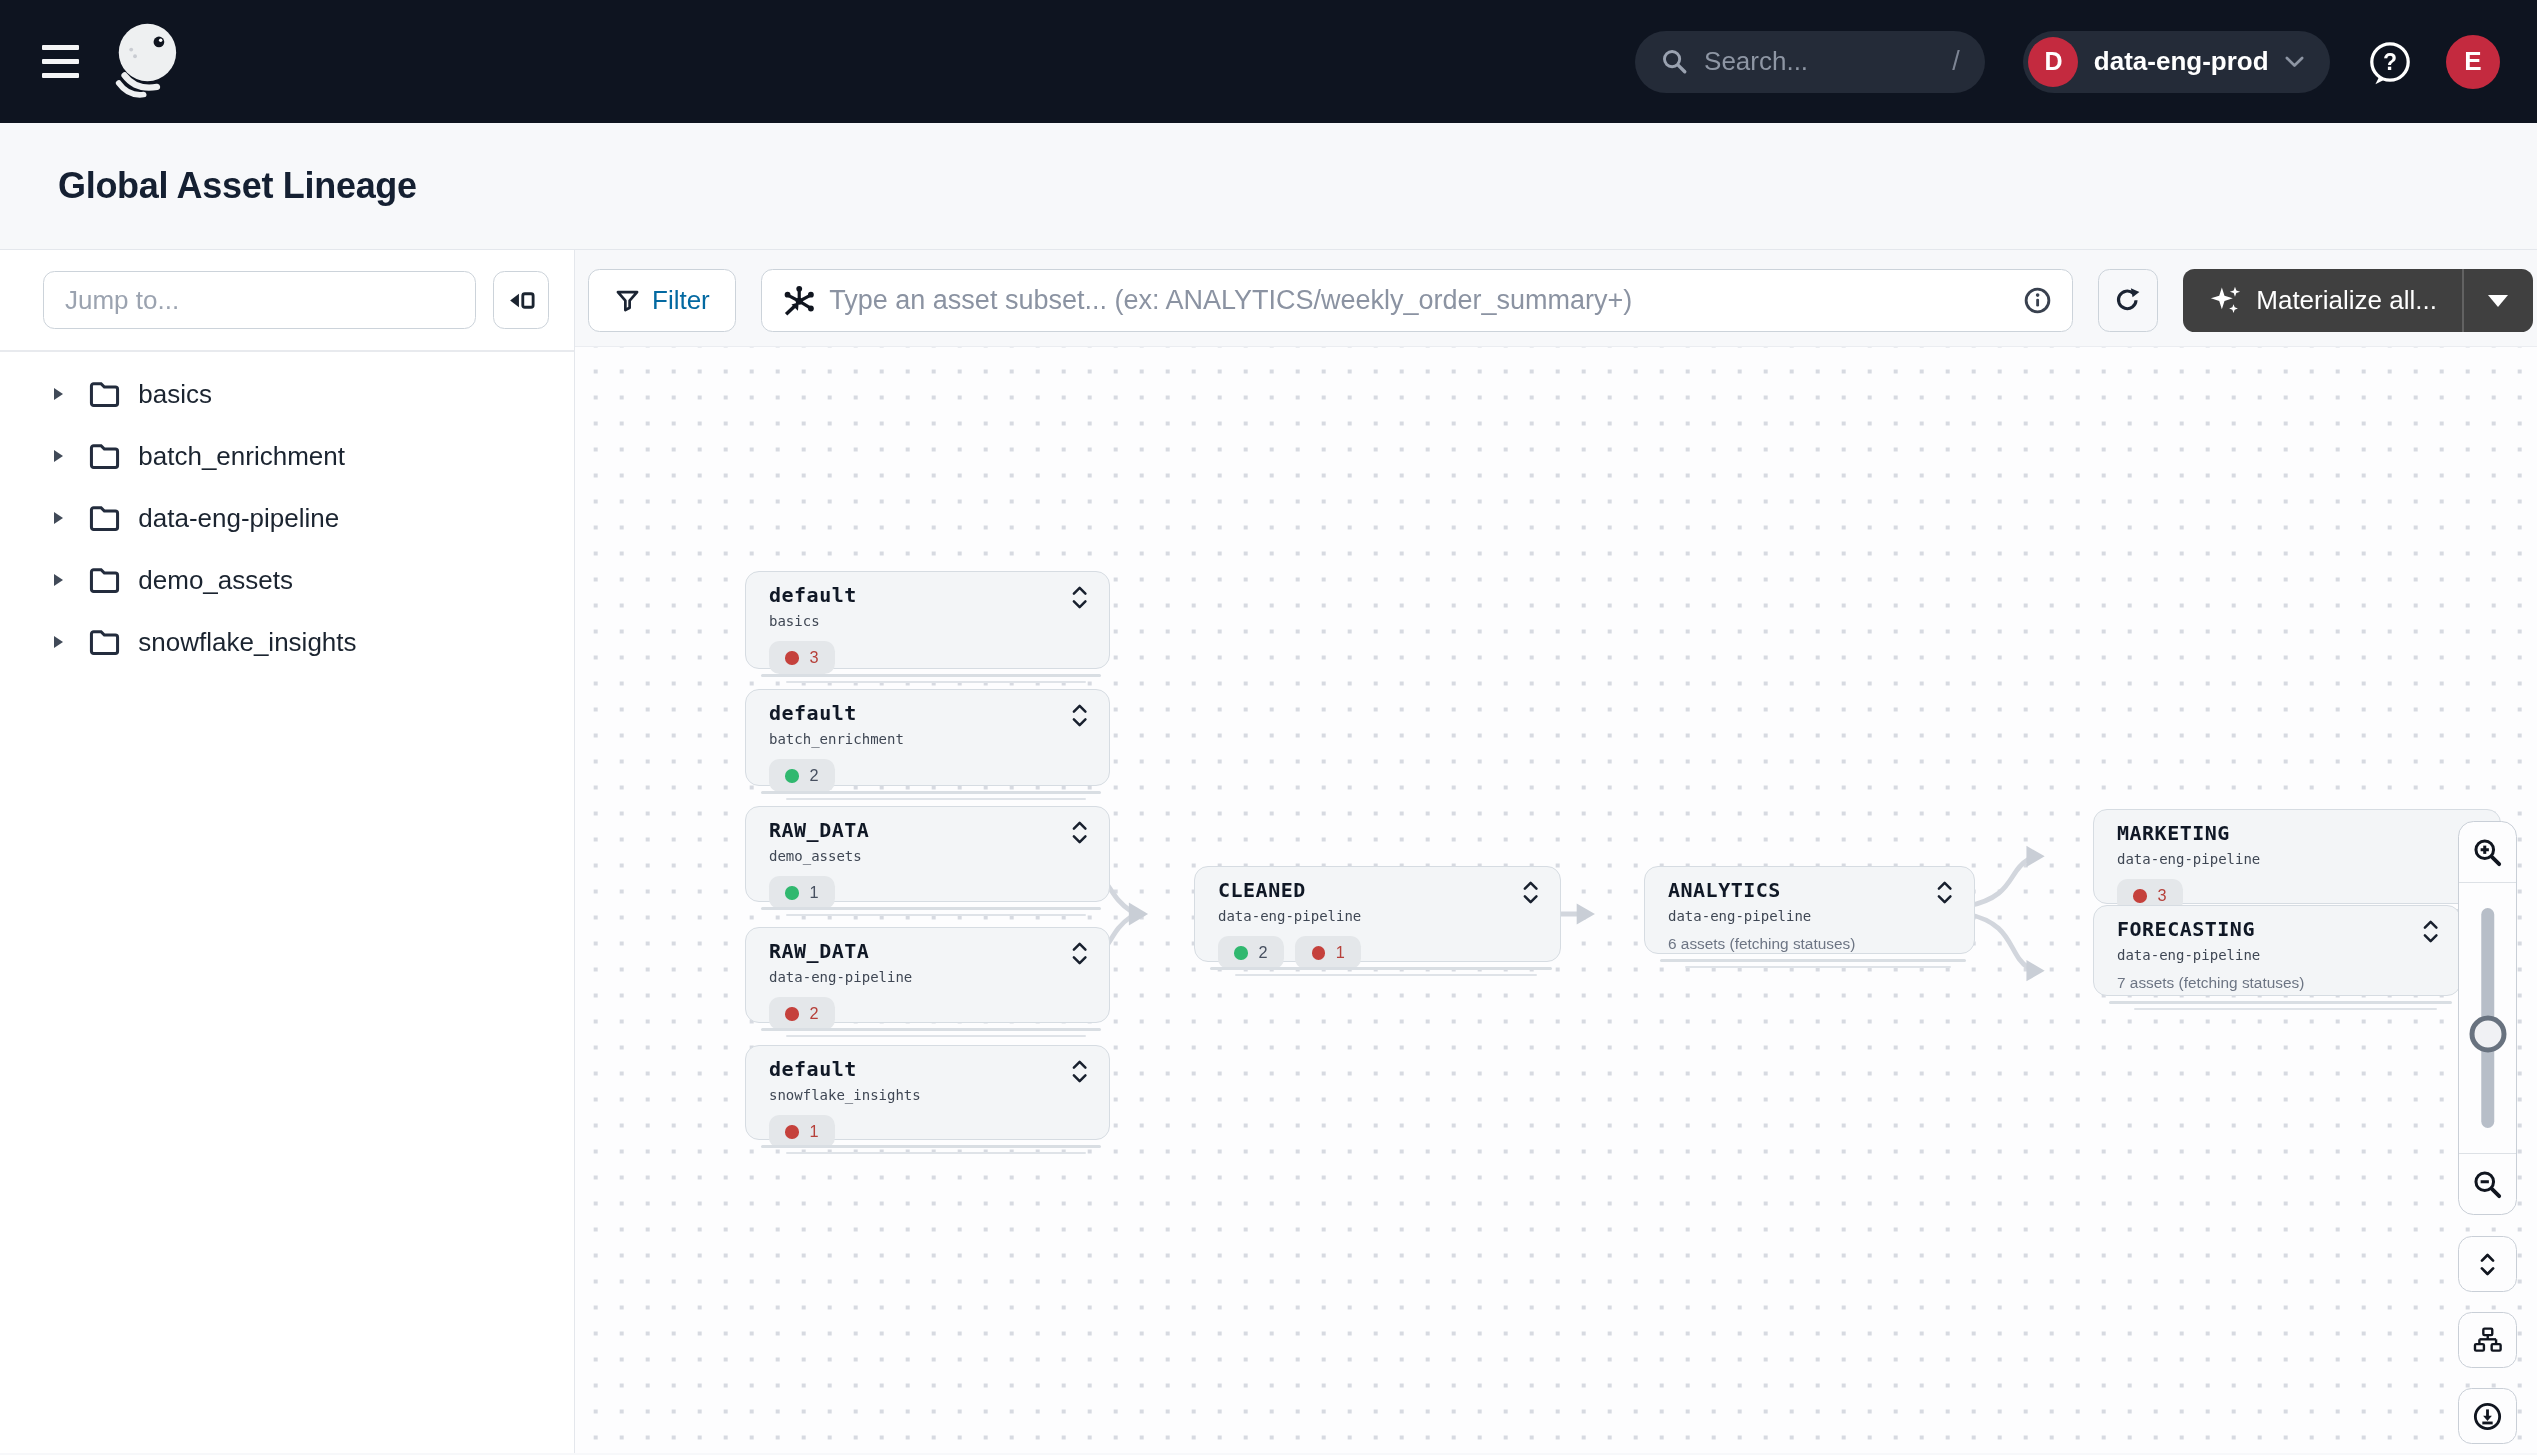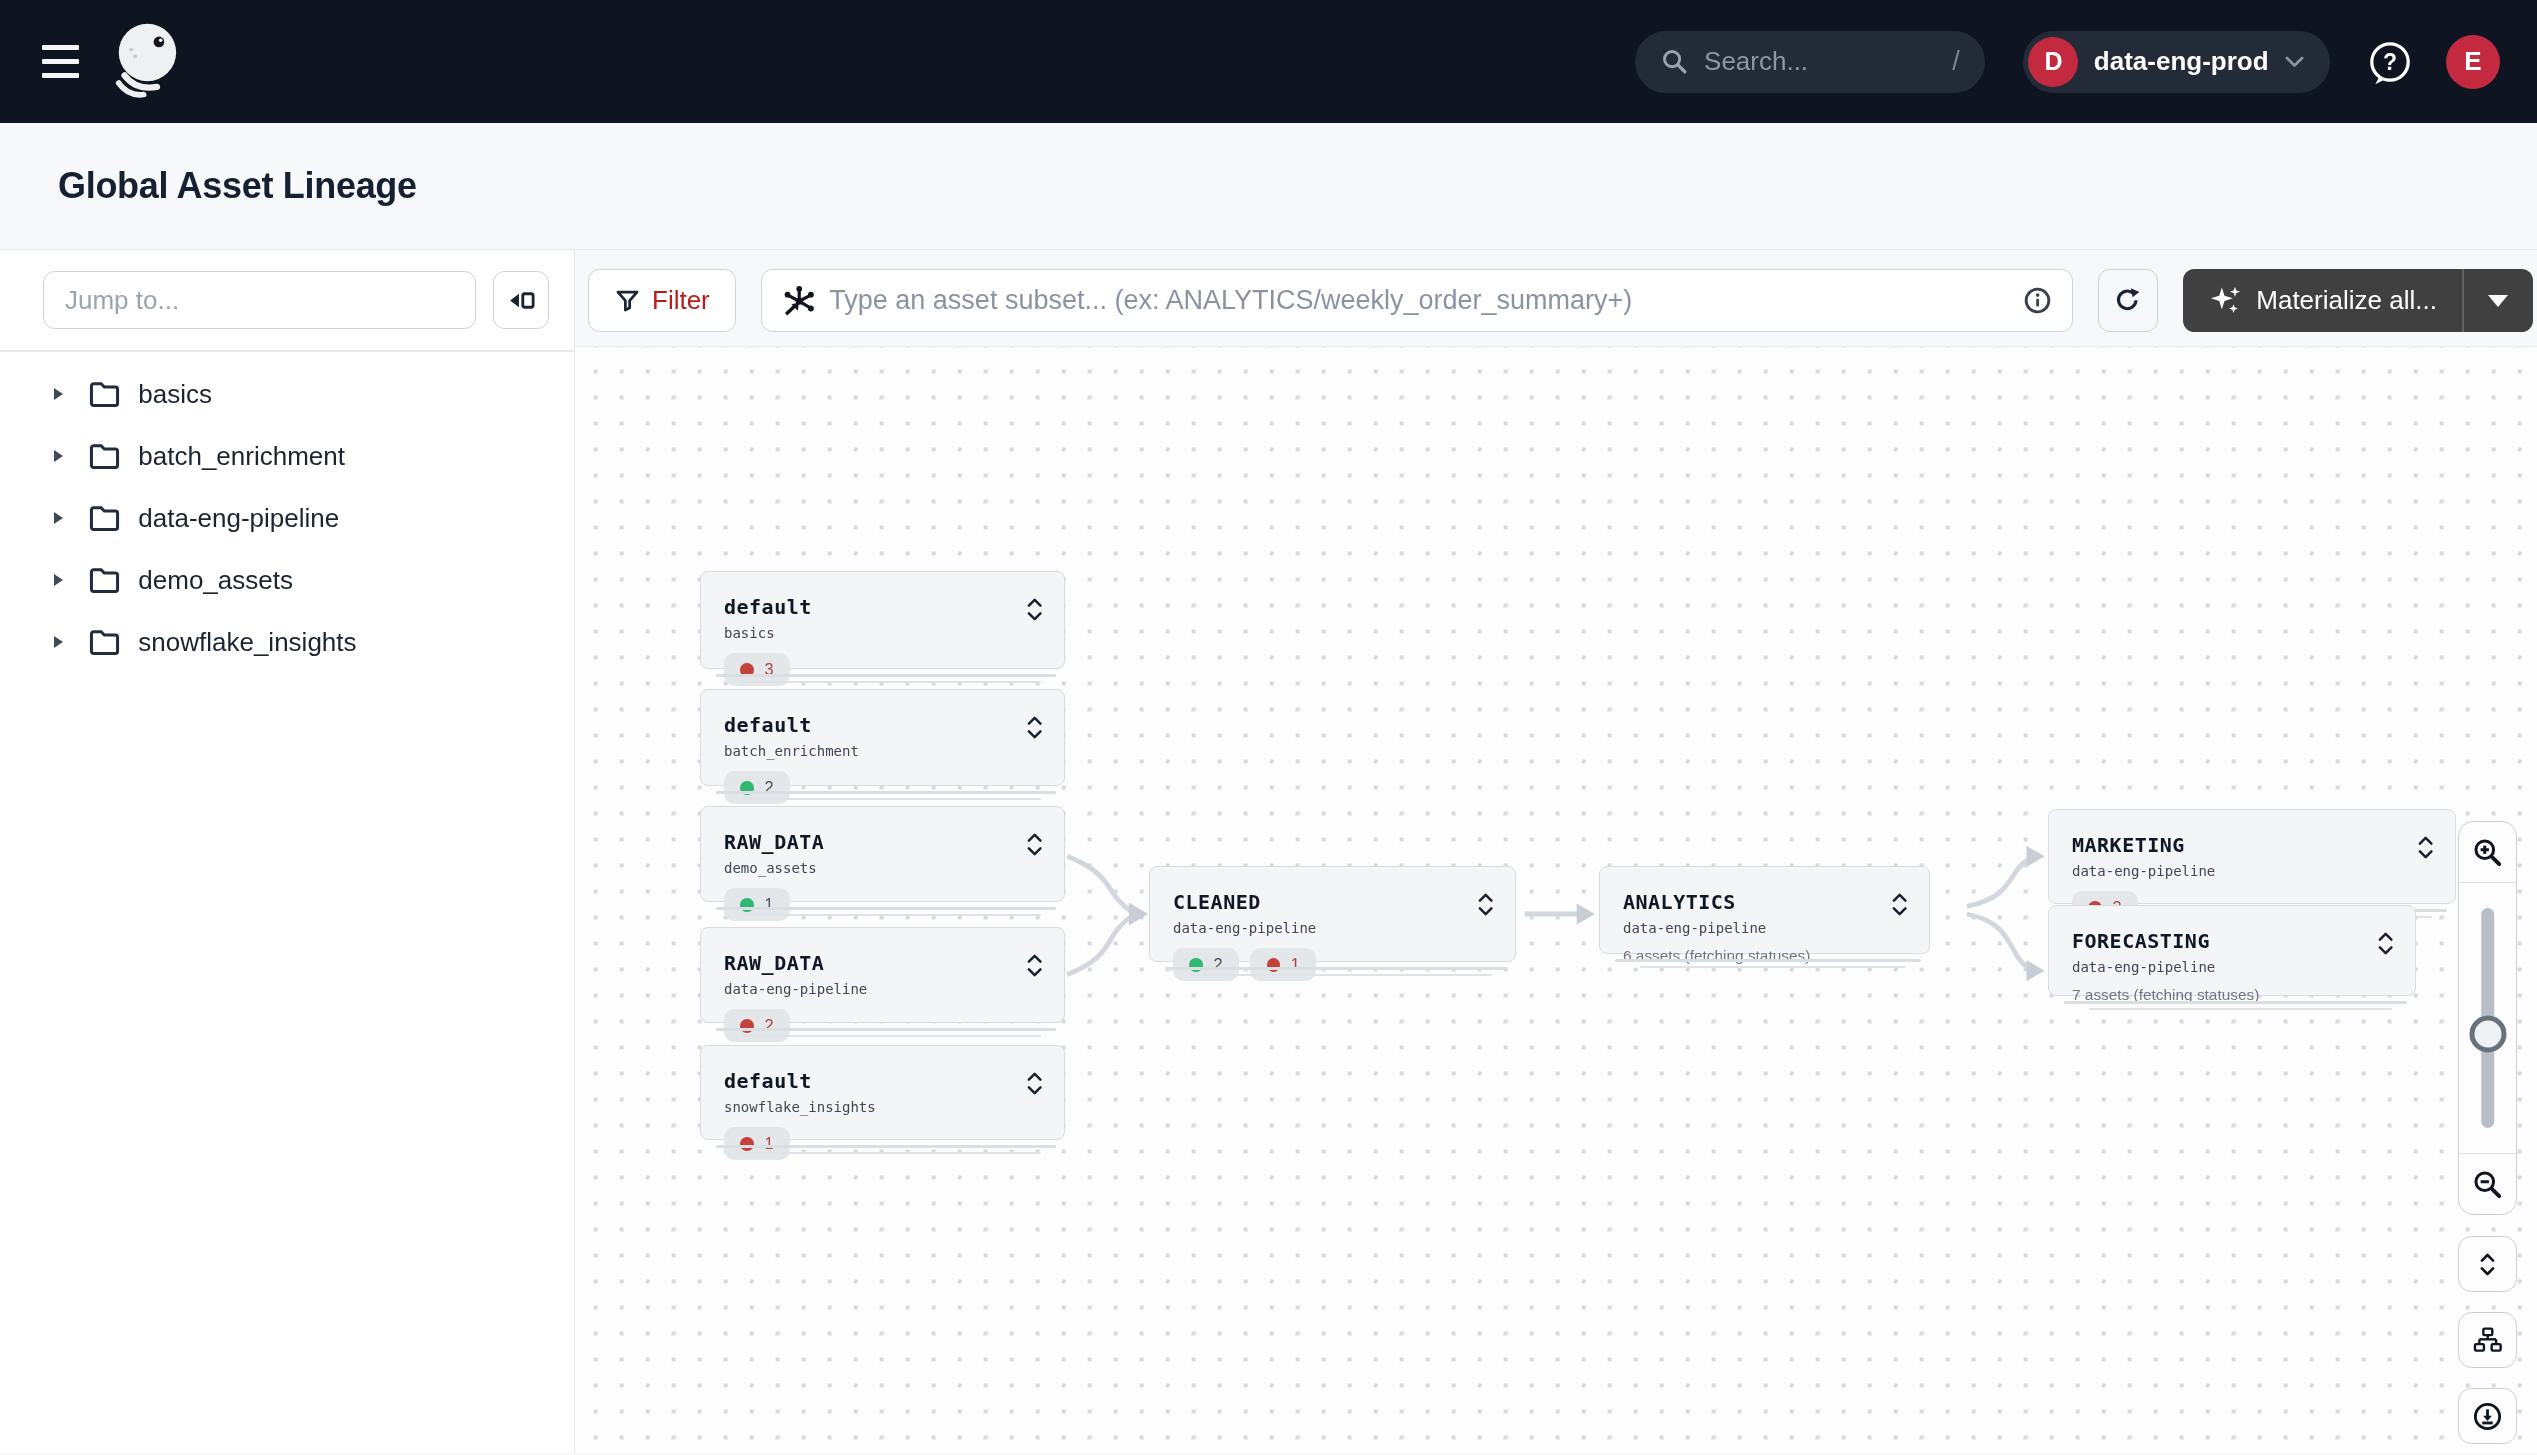--- a/index.html
+++ b/index.html
@@ -39,39 +39,39 @@
   .collapse-btn { width:56px; height:58px; border:1.9px solid #ccd3da; border-radius:11.5px; background:#fff; display:flex; align-items:center; justify-content:center; cursor:pointer; }
   .sidebar-divider { height:1.9px; background:#e8eaee; }
   .tree { padding-top:11.5px; }
   .tree-row { height:62px; display:flex; align-items:center; padding-left:54px; cursor:pointer; }
   .caret { width:0; height:0; border-left:9.6px solid #414a58; border-top:6.7px solid transparent; border-bottom:6.7px solid transparent; }
   .tree-row svg { margin-left:25px; }
   .tree-label { margin-left:17.3px; font-size:26px; color:#1b2430; }
 
   .main { flex:1; display:flex; flex-direction:column; background:#f7f8fa; min-width:0; }
   .toolbar { height:96px; display:flex; align-items:flex-start; padding:19px 23px 0 12.5px; gap:25px; }
-  .filter-btn { height:63px; border:1.9px solid #ccd3da; border-radius:11.5px; background:#fff; display:flex; align-items:center; gap:11.5px; padding:4px 25px; font-size:26px; color:#b91c1c; cursor:pointer; flex:none; }
+  .filter-btn { height:63px; border:1.9px solid #ccd3da; border-radius:11.5px; background:#fff; display:flex; align-items:center; gap:11.5px; padding:4px 25px; font-size:26px; color:#0369a1; cursor:pointer; flex:none; }
   .subset-wrap { width:1312px; height:63px; border:1.9px solid #ccd3da; border-radius:11.5px; background:#fff; display:flex; align-items:center; padding:0 19px; gap:13.5px; flex:none; }
   .subset-input { flex:1; border:none; outline:none; font-size:27px; color:#1b2433; background:transparent; font-family:"Liberation Sans", sans-serif; }
   .subset-input::placeholder { color:#8b93a2; }
   .sq-btn { width:60px; height:63px; border:1.9px solid #ccd3da; border-radius:11.5px; background:transparent; display:flex; align-items:center; justify-content:center; cursor:pointer; flex:none; }
   .mat-btn { height:63px; border-radius:11.5px; background:#404040; color:#fff; display:flex; align-items:center; cursor:pointer; flex:none; }
   .mat-main { display:flex; align-items:center; gap:13.5px; padding:0 25px; font-size:26px; }
   .mat-split { width:1.9px; height:63px; background:rgba(255,255,255,0.18); }
   .mat-caret { width:69px; height:63px; display:flex; align-items:center; justify-content:center; }
   .mat-caret .tri { width:0; height:0; border-left:10.6px solid transparent; border-right:10.6px solid transparent; border-top:12.5px solid #ffffff; }
 
   
   .canvas { position:relative; flex:1; background:#fdfdfe;
     background-image:radial-gradient(#d7dae1 2.3px, transparent 2.5px);
     background-size:26px 26px; background-position:7.7px 11.5px;
     border-top:1.9px solid #ebedf1; overflow:hidden; }
   .edges { position:absolute; left:0; top:0; }
 
-  .node { position:absolute; background:#f3f5f7; border:1.9px solid #d6dce2; border-radius:8px; padding:23px 21px 0 23px; cursor:pointer; }
+  .node { position:absolute; background:#f3f5f7; border:1.9px solid #d6dce2; border-radius:14px; padding:11px 21px 0 23px; cursor:pointer;margin-left:45px; }
   .node::before { content:""; position:absolute; left:15.4px; right:7.7px; bottom:-8.7px; height:2.9px; background:#d9dee3; border-radius:2.9px; }
   .node::after { content:""; position:absolute; left:40px; right:23px; bottom:-15.4px; height:2.9px; background:#dfe3e8; border-radius:2.9px; }
   .node-head { display:flex; align-items:flex-start; justify-content:space-between; }
   .node-title { font-family:"DejaVu Sans Mono", monospace; font-weight:700; font-size:20px; color:#101826; letter-spacing:0.5px; }
   .node-sub { font-family:"DejaVu Sans Mono", monospace; font-size:14px; color:#3f4754; margin-top:2.9px; }
   .node-badges { display:flex; gap:11.5px; margin-top:12.5px; }
   .badge { height:33px; background:#e4e7ea; border-radius:10.6px; display:flex; align-items:center; gap:10.6px; padding:0 16.3px; }
   .dot { width:13.5px; height:13.5px; border-radius:50%; }
   .dot.green { background:#30b86f; }
   .dot.red { background:#c5413c; }

